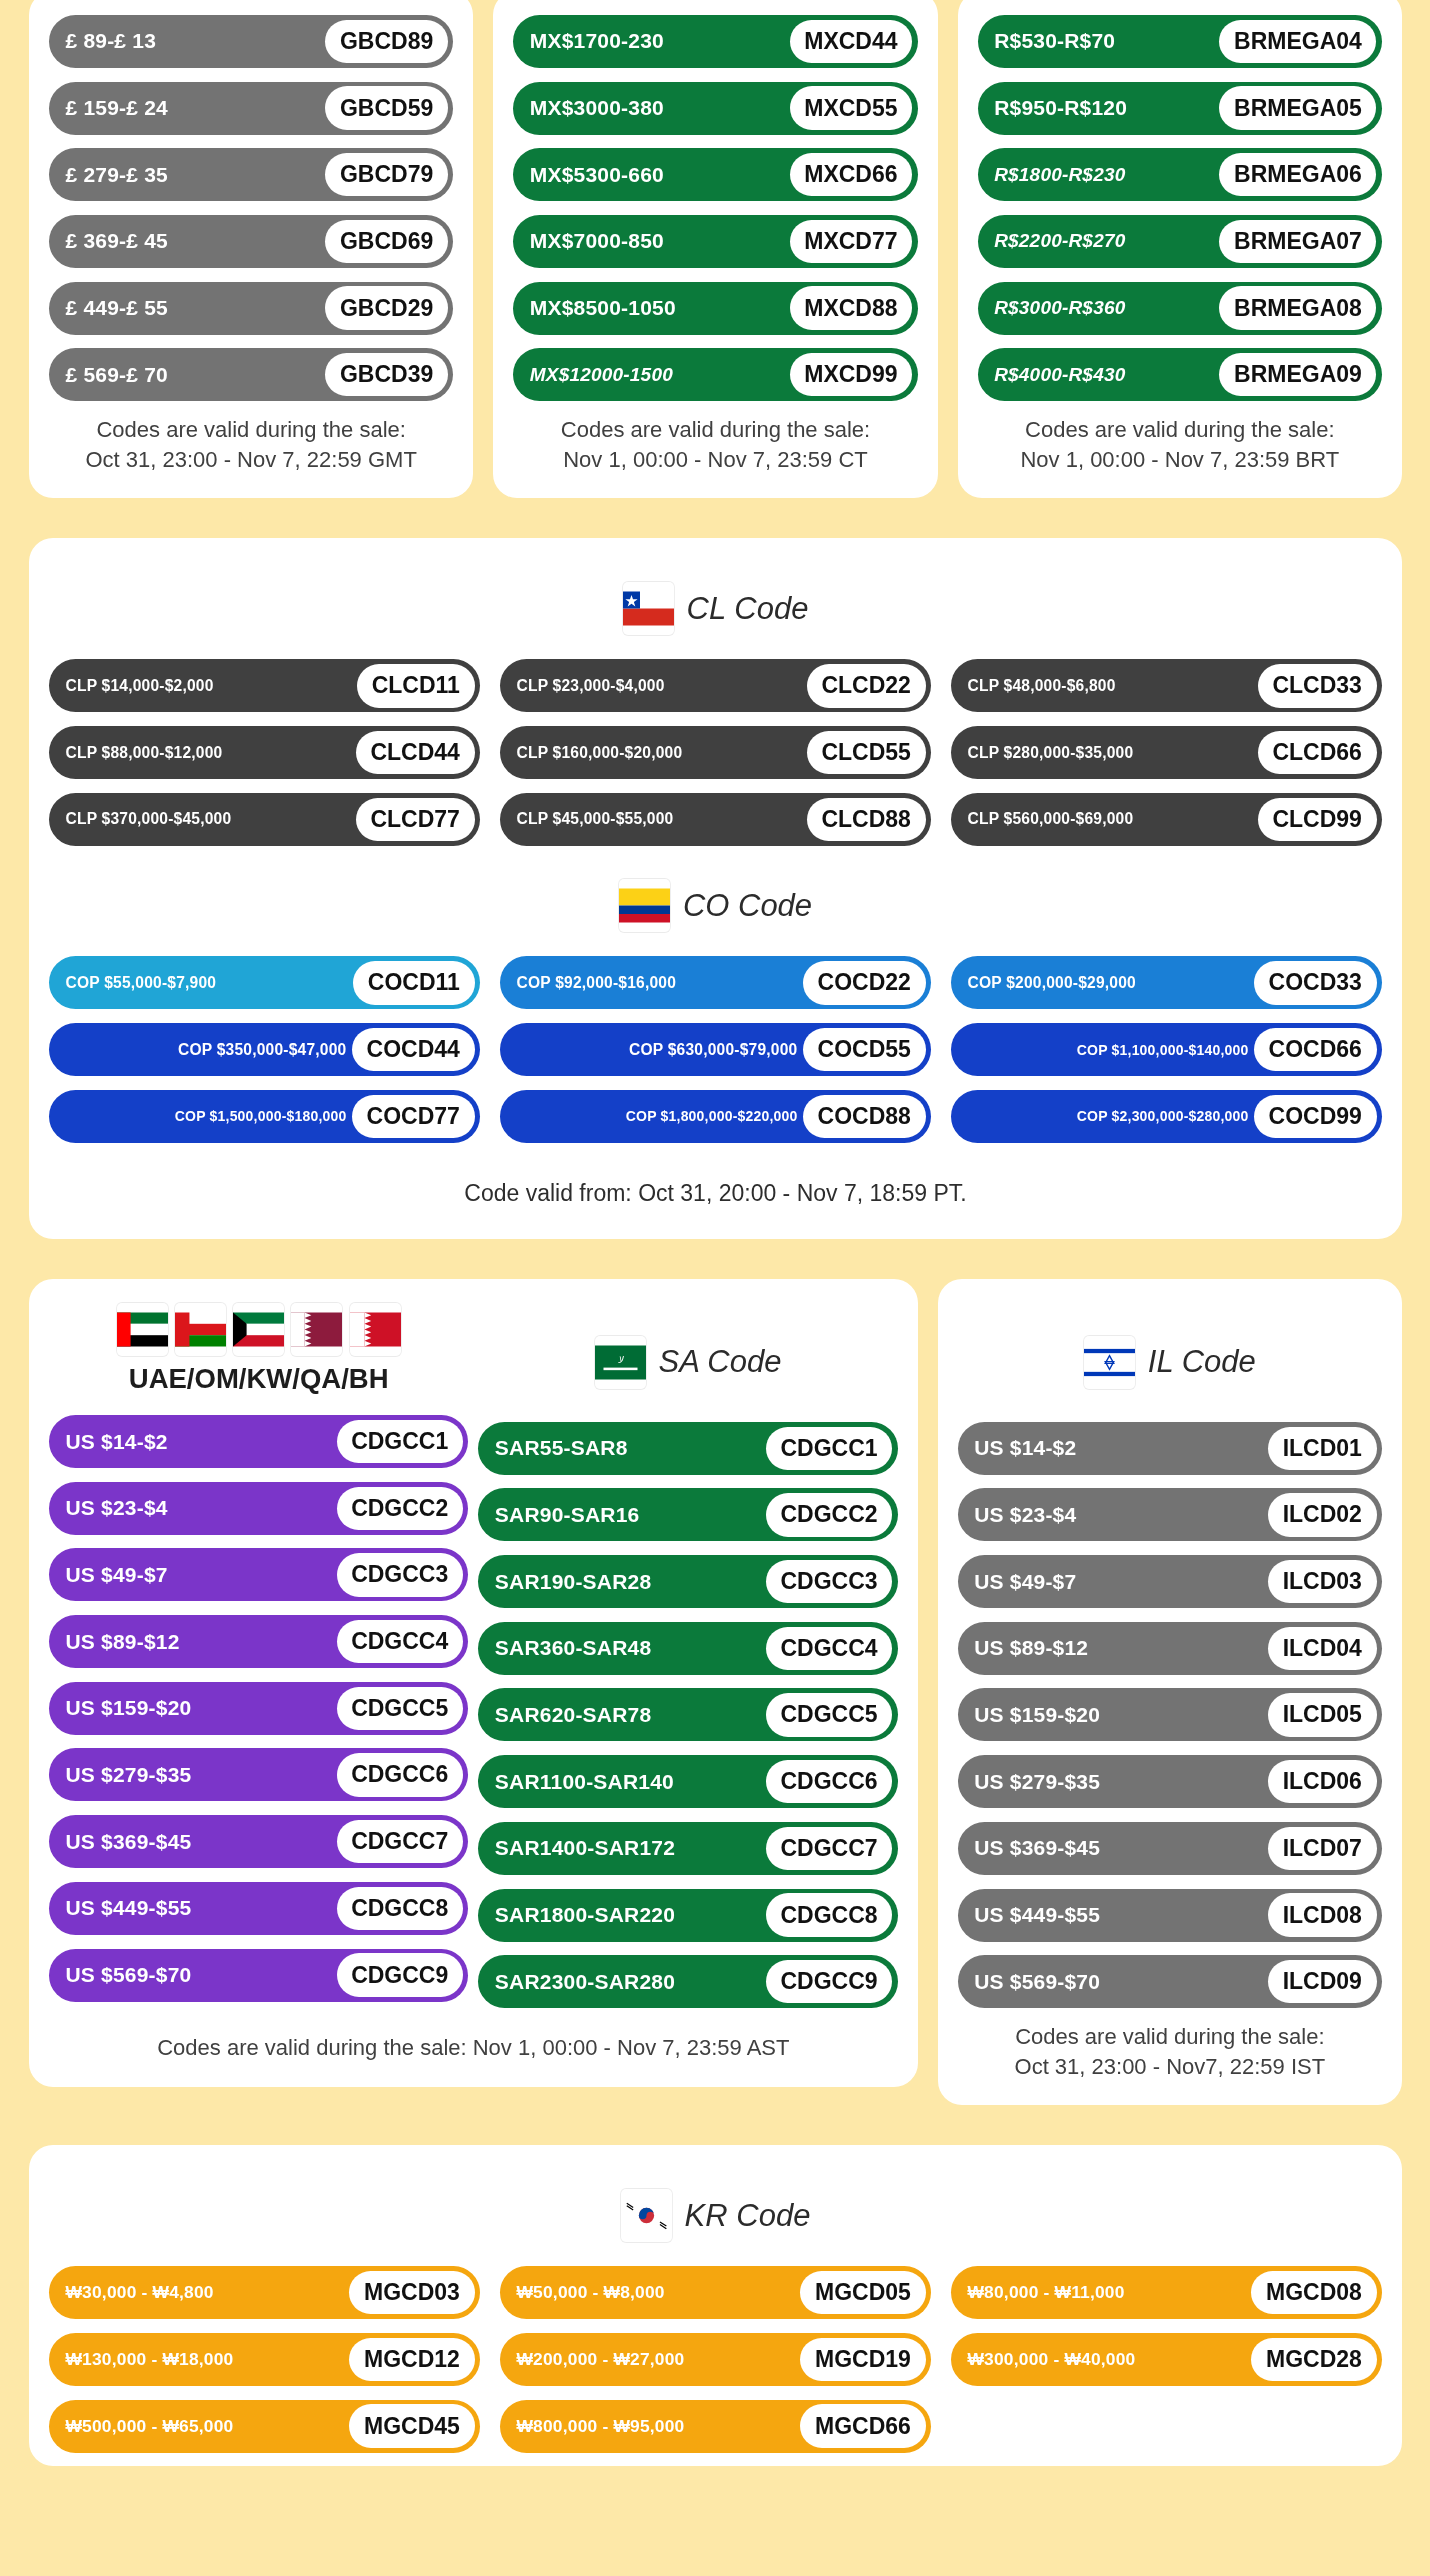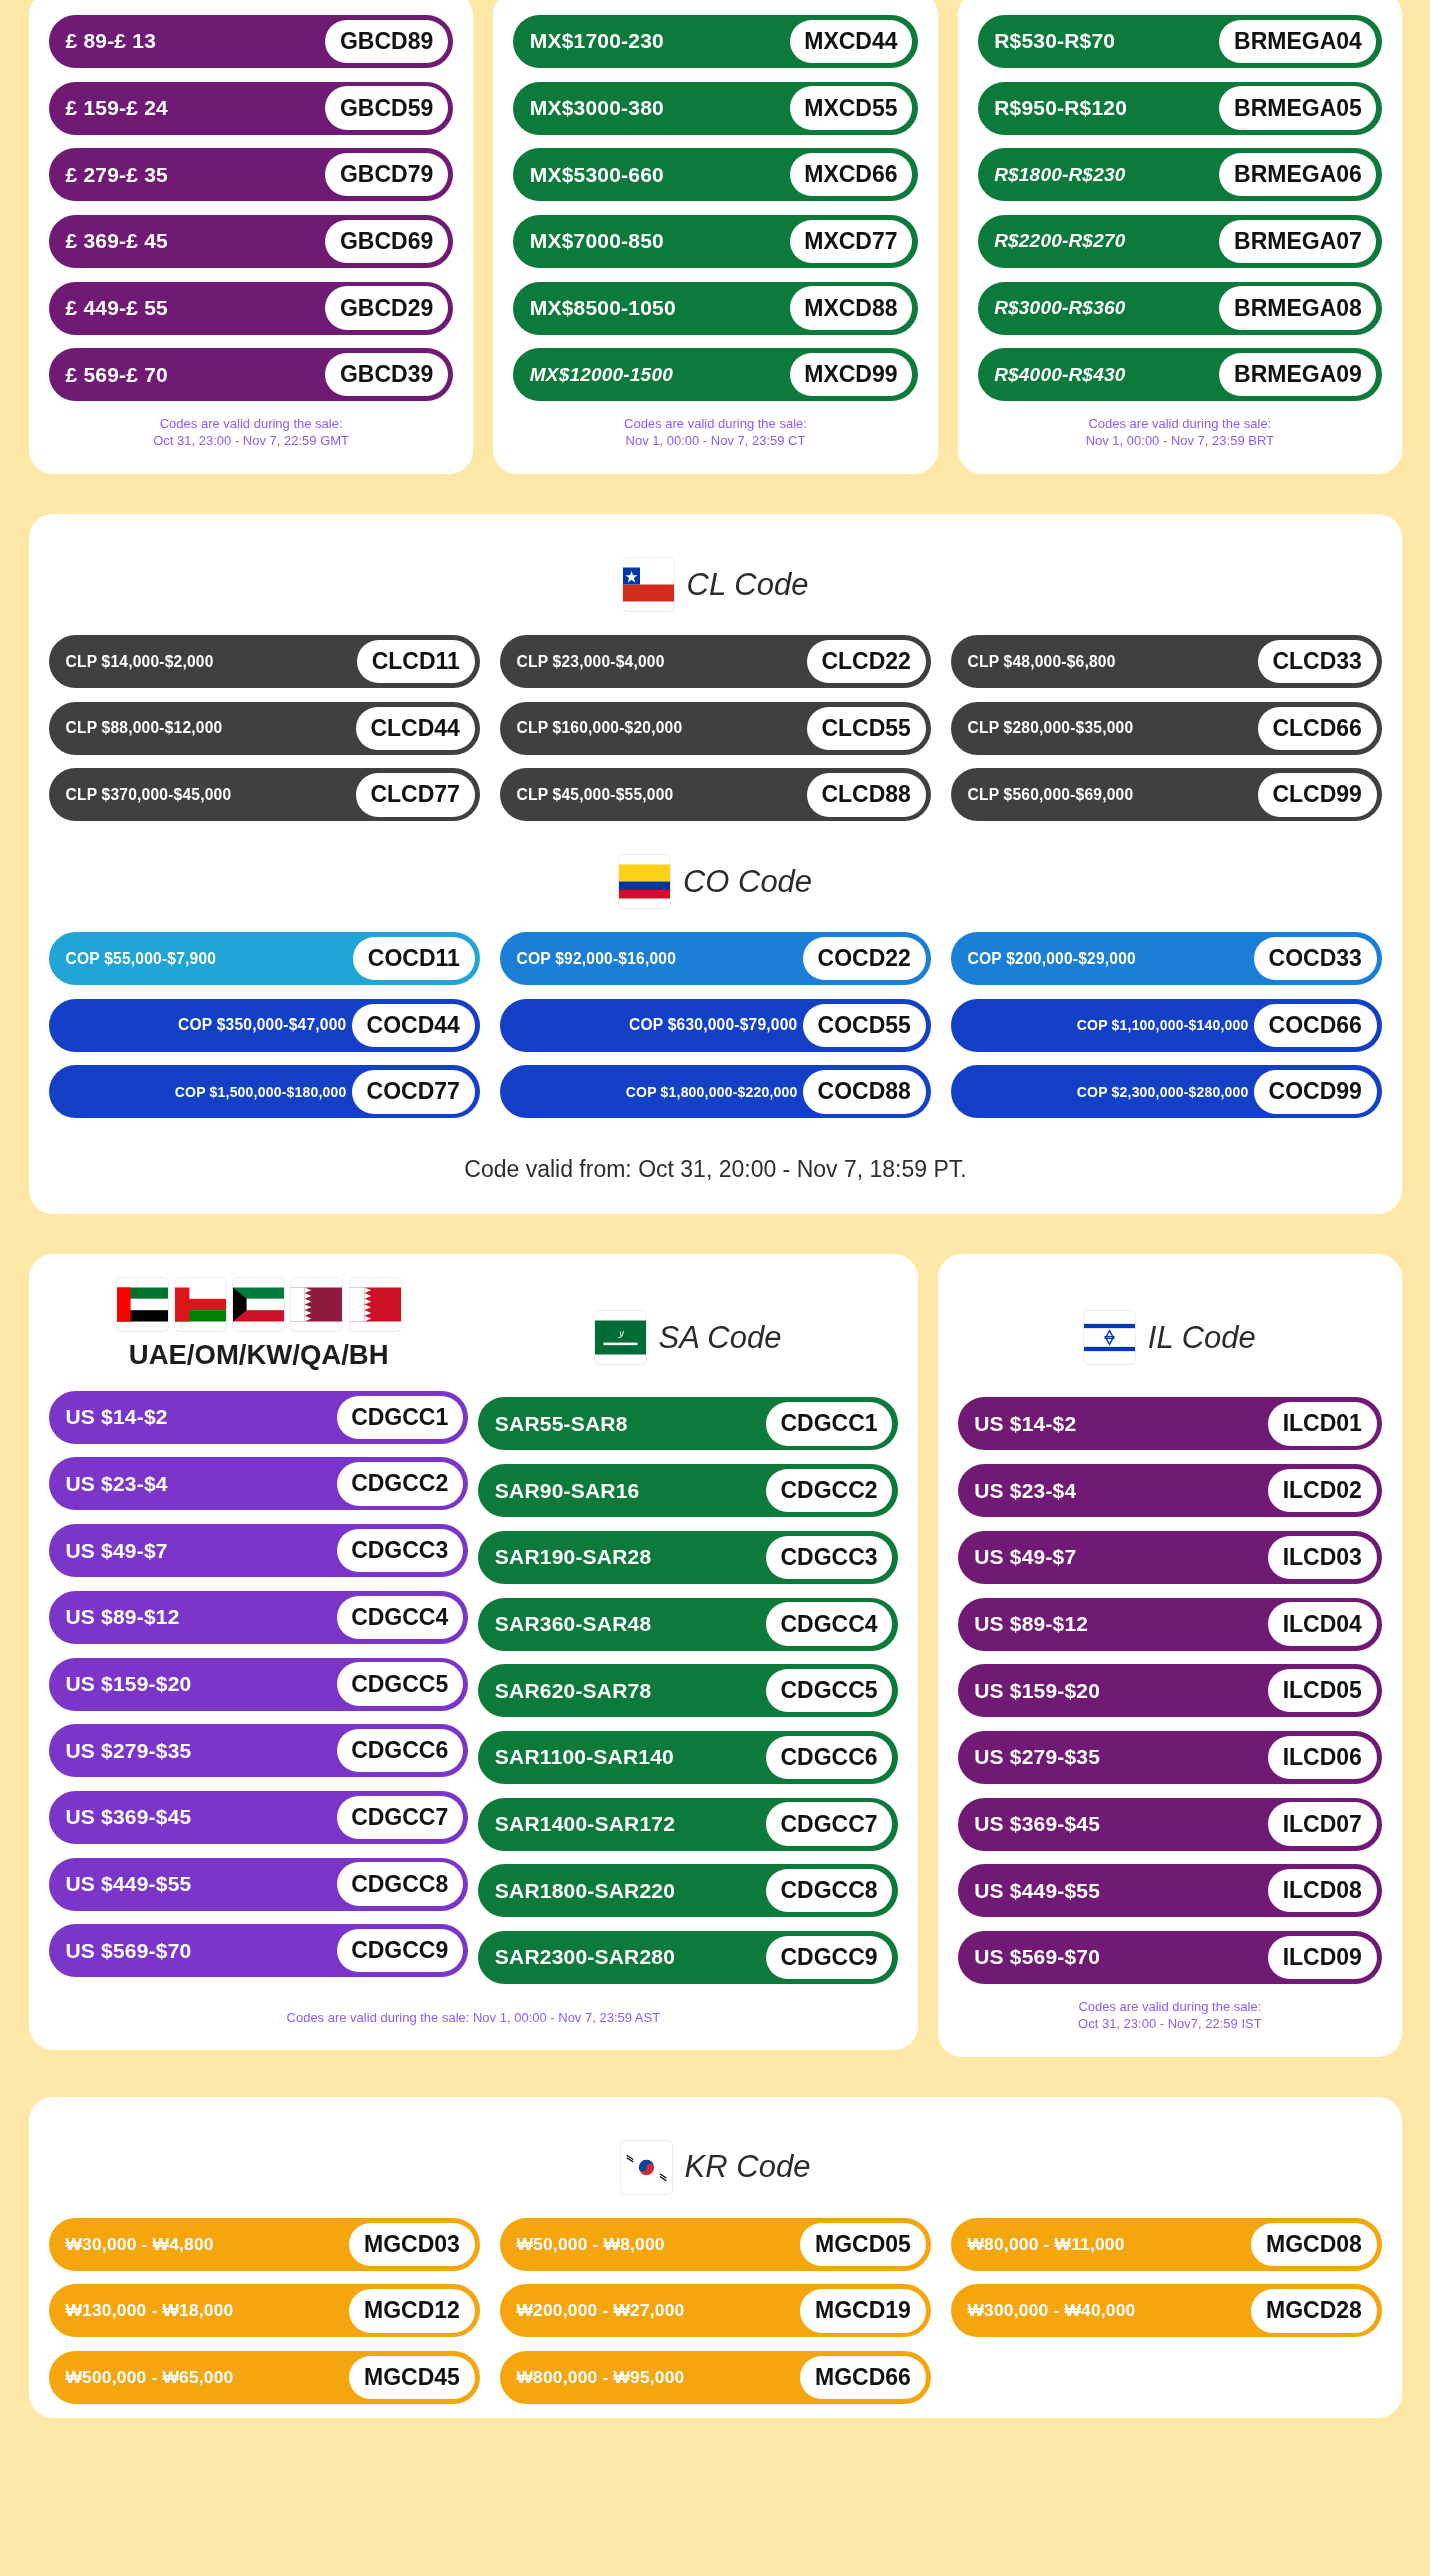--- a/index.html
+++ b/index.html
@@ -58,39 +58,39 @@
     background: #ffffff;
     border-radius: 915px;
     padding: 8.2px 14.6px;
     font-weight: bold;
     color: #111;
     font-size: 23px;
     white-space: nowrap;
     margin-left: 5.5px;
   }
 
-  .blue   { background: #701a75; }
+  .blue   { background: #737373; }
   .green  { background: #0b7a3b; }
   .purple { background: #7b35c9; }
   .gold   { background: #404040; }
   .sky    { background: #1a7fd6; }
   .cyan   { background: #20a5d6; }
   .deepblue { background: #1440c8; justify-content: flex-end; }
   .amber  { background: #f5a60f; }
 
   .amt.s22 { font-size: 21px; }
   .amt.s20 { font-size: 19px; font-style: italic; }
   .amt.s18 { font-size: 17.4px; }
   .amt.s16 { font-size: 15.6px; }
   .amt.s15 { font-size: 14px; }
 
   .note {
     text-align: center;
-    color: #8b5cf6;
-    font-size: 13px;
+    color: #404040;
+    font-size: 22px;
     line-height: 1.35;
     margin-top: 11px;
   }
   .note-lg {
     text-align: center;
     color: #2d2d2d;
     font-size: 23px;
     margin: 24px 0 7.3px 0;
   }
 

